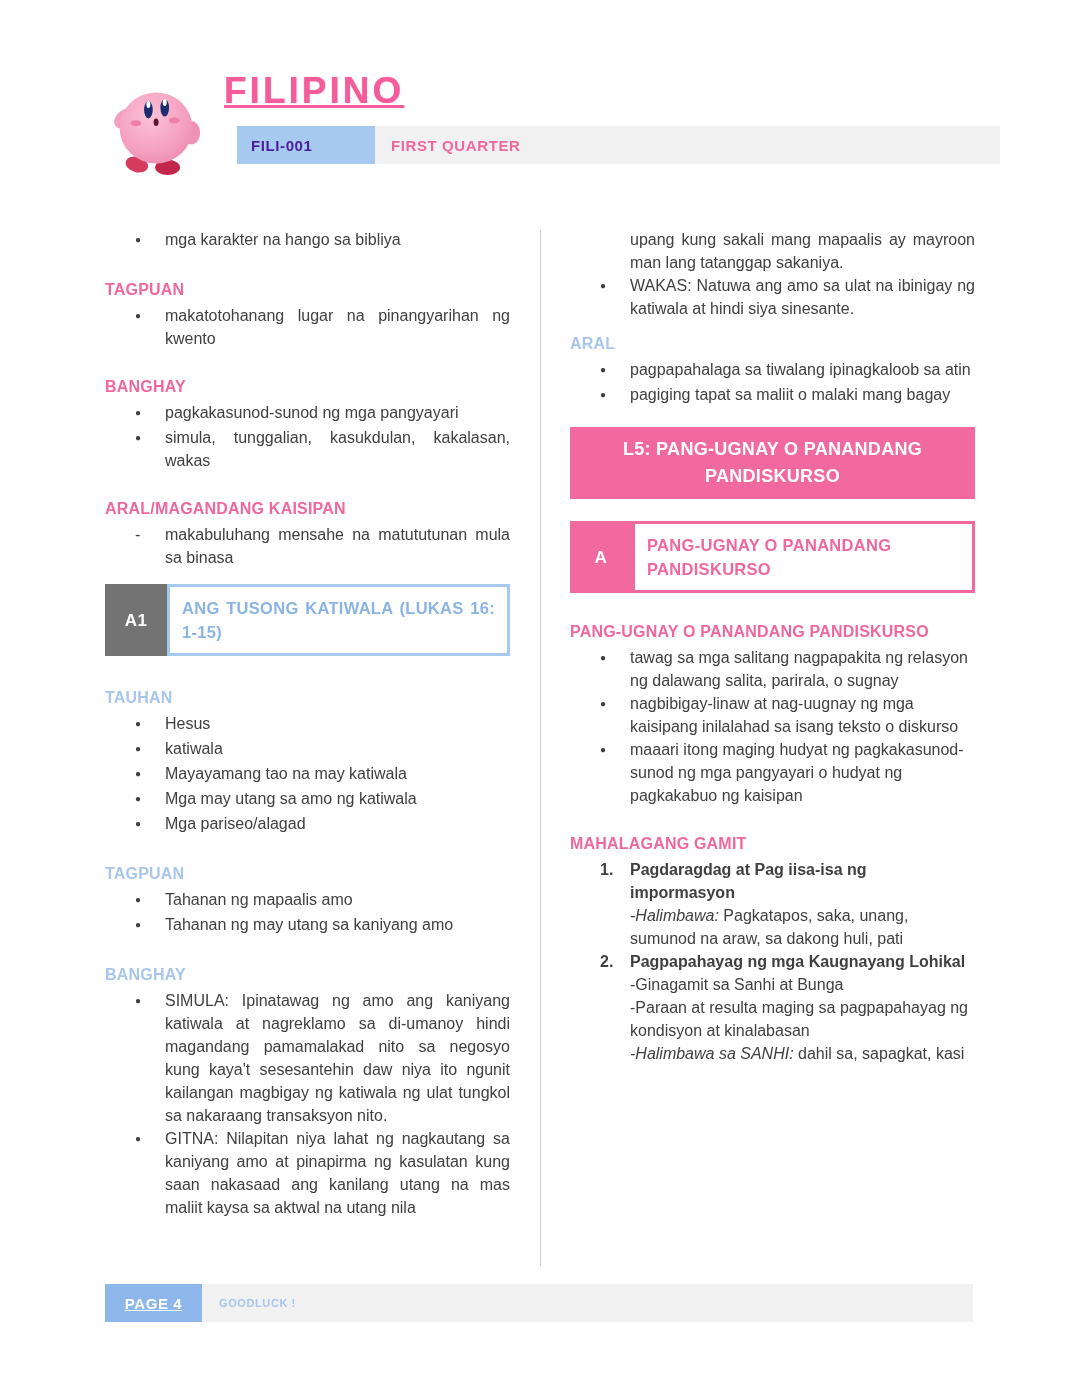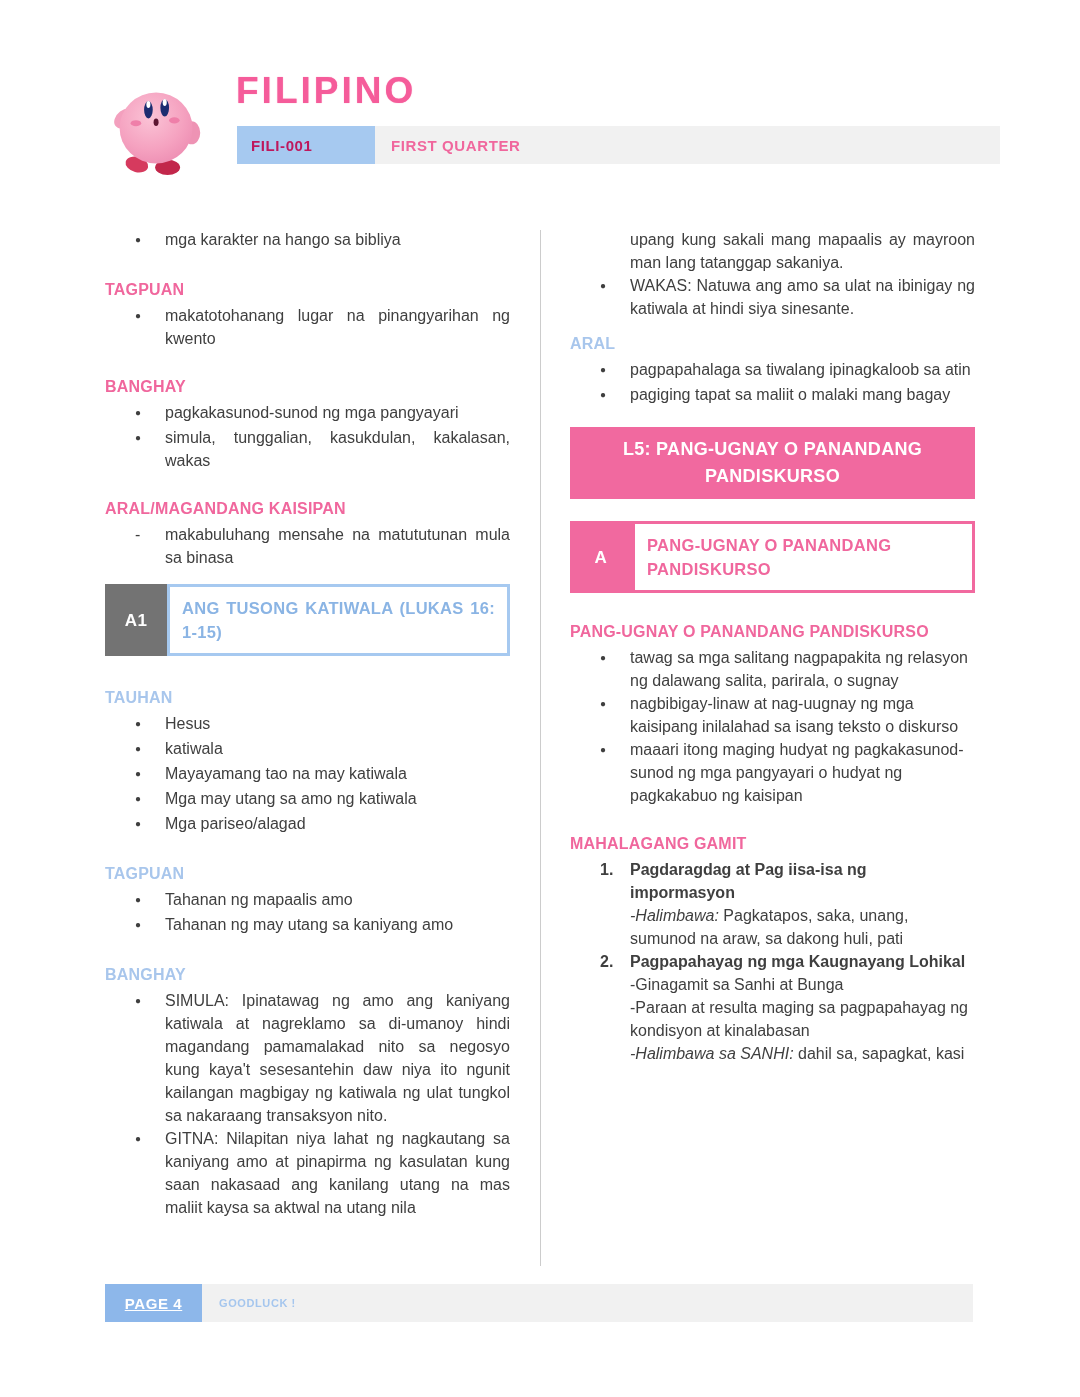--- a/index.html
+++ b/index.html
@@ -5,30 +5,31 @@
   * { margin:0; padding:0; box-sizing:border-box; }
   html,body { background:#ffffff; }
   .page {
     position:relative; width:1080px; height:1397px; background:#ffffff;
     font-family:"Liberation Sans", sans-serif; color:#3f3f3f; overflow:hidden;
   }
 
   
   .kirby { position:absolute; left:110px; top:80px; width:96px; height:96px; }
   .page-title {
-    position:absolute; left:236px; top:70px; font-size:37px; font-weight:800;
+    position:absolute; left:224px; top:70px; font-size:37px; font-weight:800;
     color:#f55c9a; letter-spacing:3px;
     text-shadow:0 0 1px #f78ab5;
+    text-decoration:underline;
   }
   .header-bar {
     position:absolute; left:237px; top:126px; width:763px; height:38px;
     background:#f1f1f1; display:flex; align-items:stretch;
   }
   .header-badge {
-    flex:0 0 138px; background:#a6c9f0; color:#be185d; font-weight:700;
+    flex:0 0 138px; background:#a6c9f0; color:#4c1d95; font-weight:700;
     font-size:15px; display:flex; align-items:center; padding-left:14px;
     letter-spacing:.6px;
   }
   .header-quarter {
     color:#f0679d; font-weight:700; font-size:15px; display:flex;
     align-items:center; margin-left:16px; letter-spacing:.6px;
   }
 
   
   .content {

